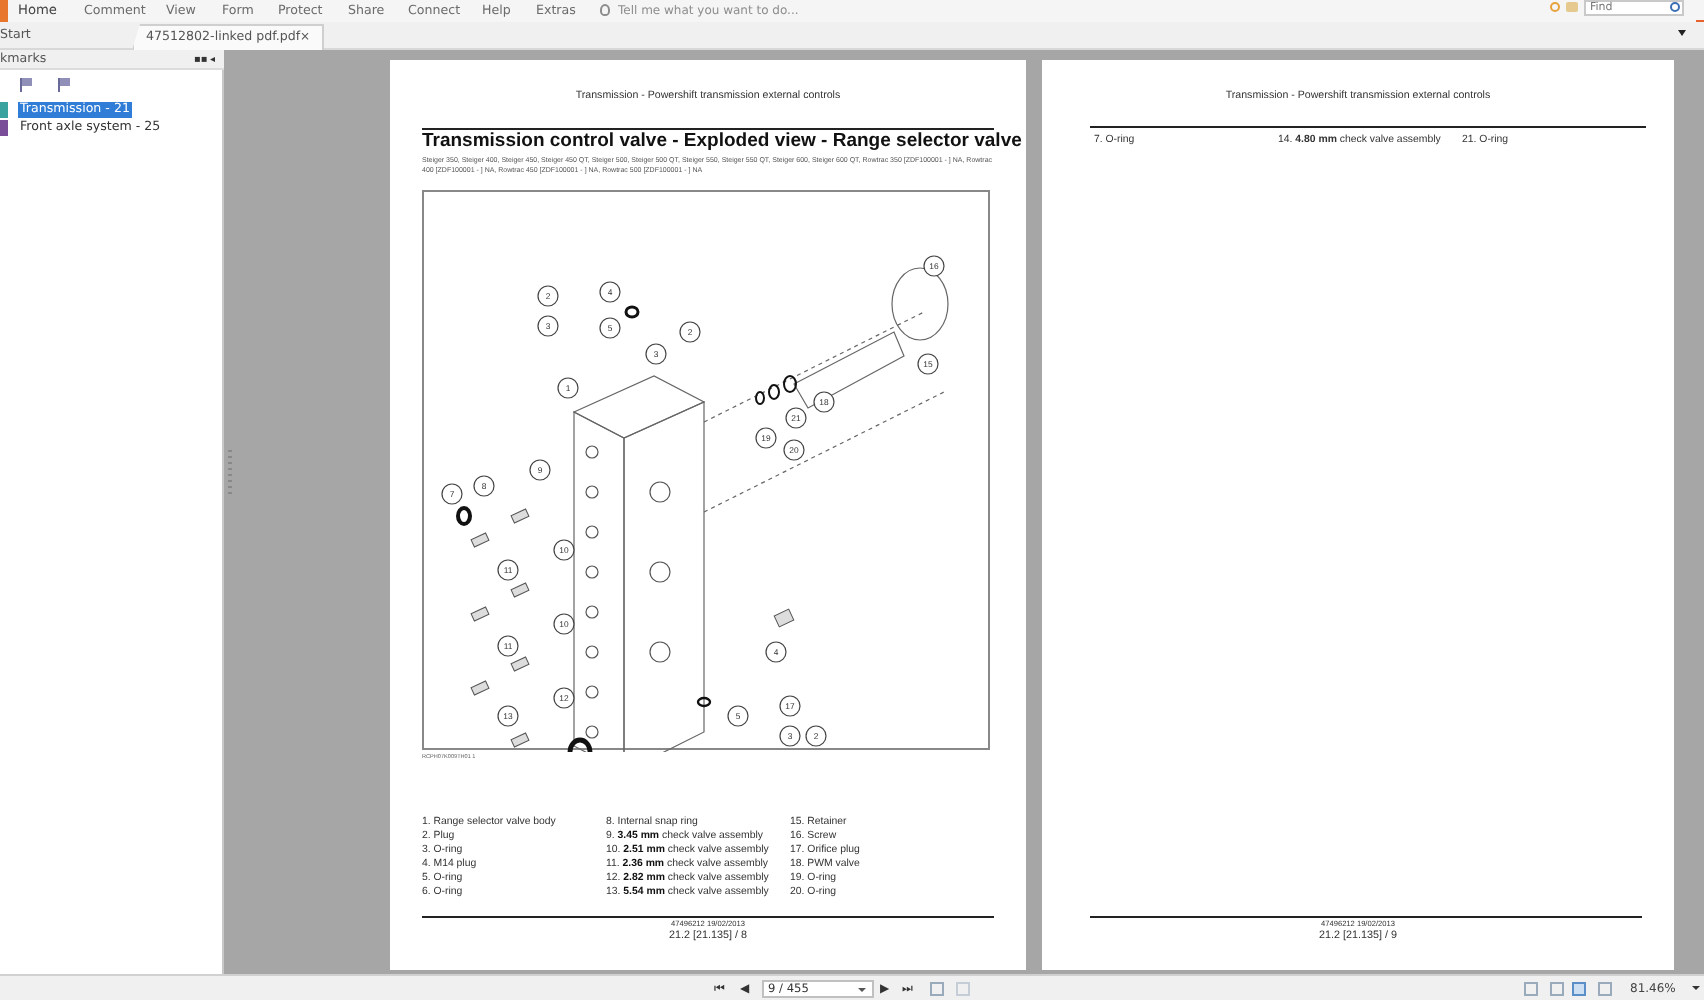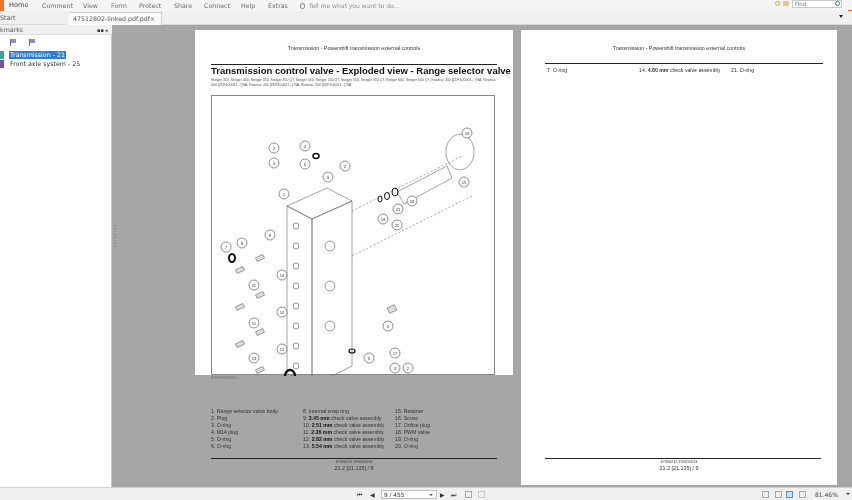--- a/index.html
+++ b/index.html
@@ -41,21 +41,21 @@
   .bm-item .label { position: absolute; left: 9px; top: 0; padding: 0 1px; }
   .bm-item.selected .label { background: #2f7dd6; color: #fff; }
 
   
   .splitter { position: absolute; left: 112px; top: 25px; width: 4px; height: 462px; background: #a6a6a6; }
   .splitter-grip { position: absolute; left: 114px; top: 225px; width: 2px; height: 24px; background: repeating-linear-gradient(#888 0 1px, transparent 1px 3px); }
 
   
   .docview { position: absolute; left: 116px; top: 25px; width: 736px; height: 462px; background: #a6a6a6; }
   .page { position: absolute; top: 5px; background: #fff; }
-  .page.left { left: 79px; width: 318px; height: 345px; }
+  .page.left { left: 79px; width: 318px; height: 455px; }
   .page.right { left: 405px; width: 316px; height: 455px; }
   .runhead { position: absolute; left: 0; width: 100%; text-align: center; font-family: "Liberation Sans", sans-serif; font-size: 5.3px; color: #333; }
   .rule { position: absolute; height: 1px; background: #222; }
   .title { position: absolute; left: 16px; top: 35px; font-family: "Liberation Sans", sans-serif; font-weight: bold; font-size: 9.5px; color: #111; white-space: nowrap; }
   .models { position: absolute; left: 16px; top: 48px; width: 288px; font-family: "Liberation Sans", sans-serif; font-size: 3.5px; line-height: 4.6px; color: #555; }
 
   .figure { position: absolute; left: 16px; top: 65px; width: 284px; height: 280px; border: 0.6px solid #888; }
   .fig-id { position: absolute; left: 16px; top: 346px; font-family: "Liberation Sans", sans-serif; font-size: 2.8px; color: #666; }
 
   .legend { position: absolute; top: 378px; font-family: "Liberation Sans", sans-serif; font-size: 5.2px; line-height: 7px; color: #333; white-space: nowrap; }

